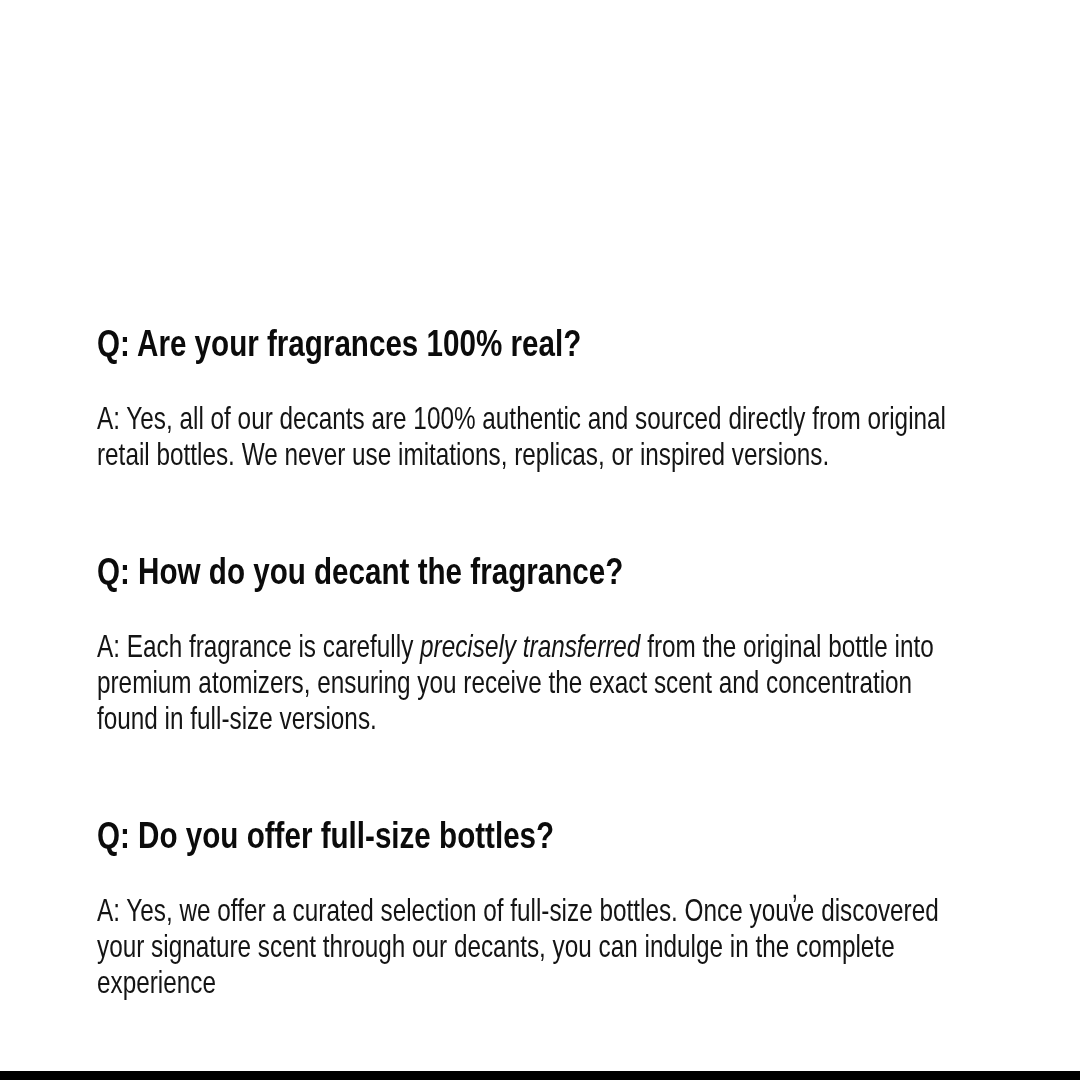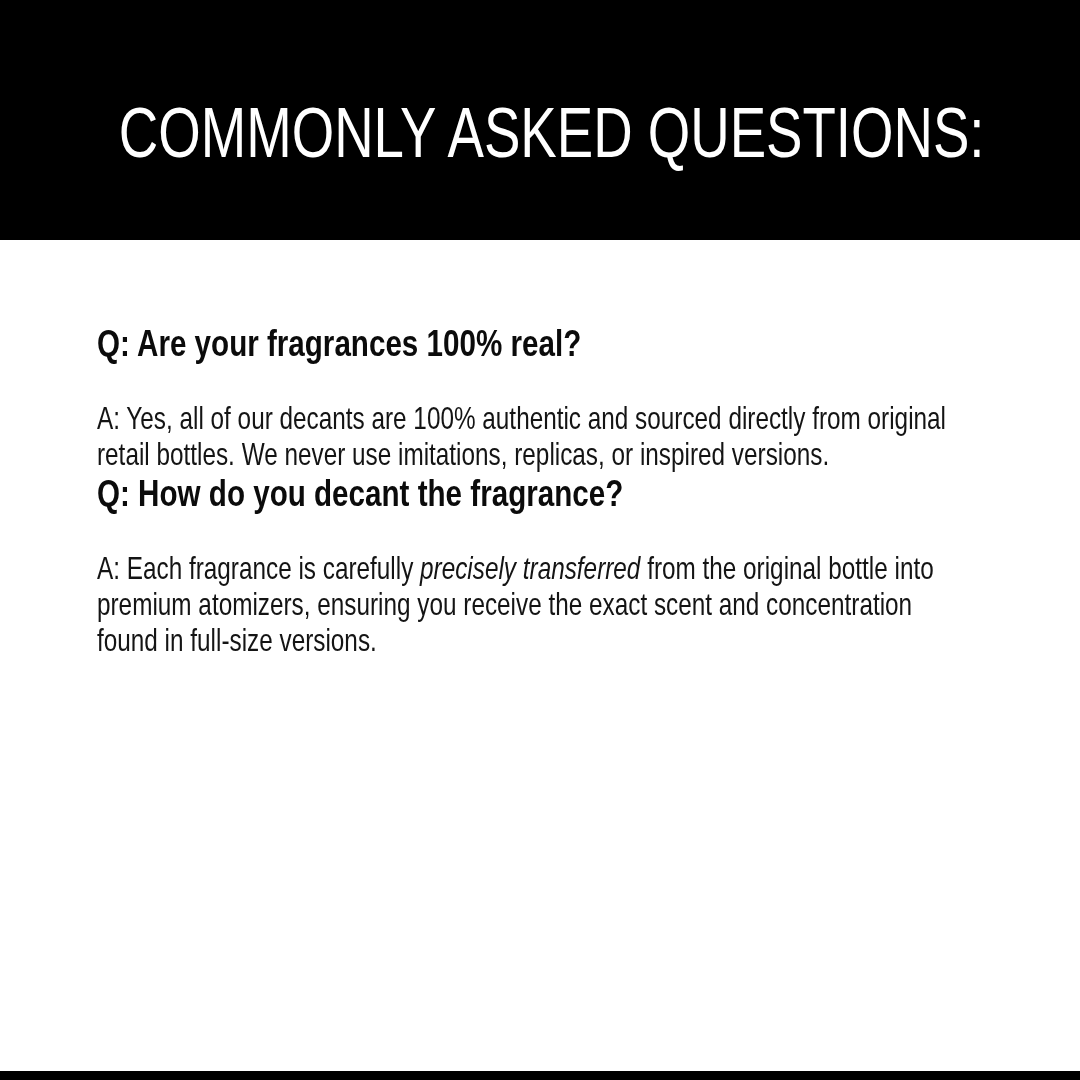--- a/index.html
+++ b/index.html
@@ -40,20 +40,21 @@
   }
   .faq-content {
     position: absolute;
     top: 240px;
     left: 0;
     width: 877px;
     padding: 82px 40px 0 97px;
     box-sizing: border-box;
   }
   .faq-item + .faq-item {
+    margin-top: 78px;
   }
   .faq-question {
     margin: 0;
     font-size: 37px;
     line-height: 44px;
     font-weight: 700;
     color: #0b0b0b;
     white-space: nowrap;
     transform: scaleX(0.80);
     transform-origin: 0 50%;
@@ -79,37 +80,40 @@
     width: 1080px;
     height: 9px;
     background: #000000;
   }
 </style>
 </head>
 <body>
 
 <div class="page">
 
-  <div class="header-banner">
-    <h1 class="page-title">COMMONLY ASKED QUESTIONS:</h1>
-  </div>
 
   <div class="faq-content">
 
     <section class="faq-item">
       <h2 class="faq-question">Q: Are your fragrances 100% real?</h2>
       <p class="faq-answer">A: Yes, all of our decants are 100% authentic and sourced directly from original
 retail bottles. We never use imitations, replicas, or inspired versions.</p>
     </section>
 
     <section class="faq-item">
       <h2 class="faq-question">Q: How do you decant the fragrance?</h2>
       <p class="faq-answer"><span>A: Each fragrance is carefully </span><span class="italic-segment">precisely transferred</span><span> from the original bottle into
 premium atomizers, ensuring you receive the exact scent and concentration
 found in full-size versions.</span></p>
     </section>
 
+    <section class="faq-item">
+      <h2 class="faq-question">Q: Do you offer full-size bottles?</h2>
+      <p class="faq-answer">A: Yes, we offer a curated selection of full-size bottles. Once youv̓e discovered
+your signature scent through our decants, you can indulge in the complete
+experience</p>
+    </section>
 
   </div>
 
   <div class="footer-bar"></div>
 
 </div>
 
 </body></html>

